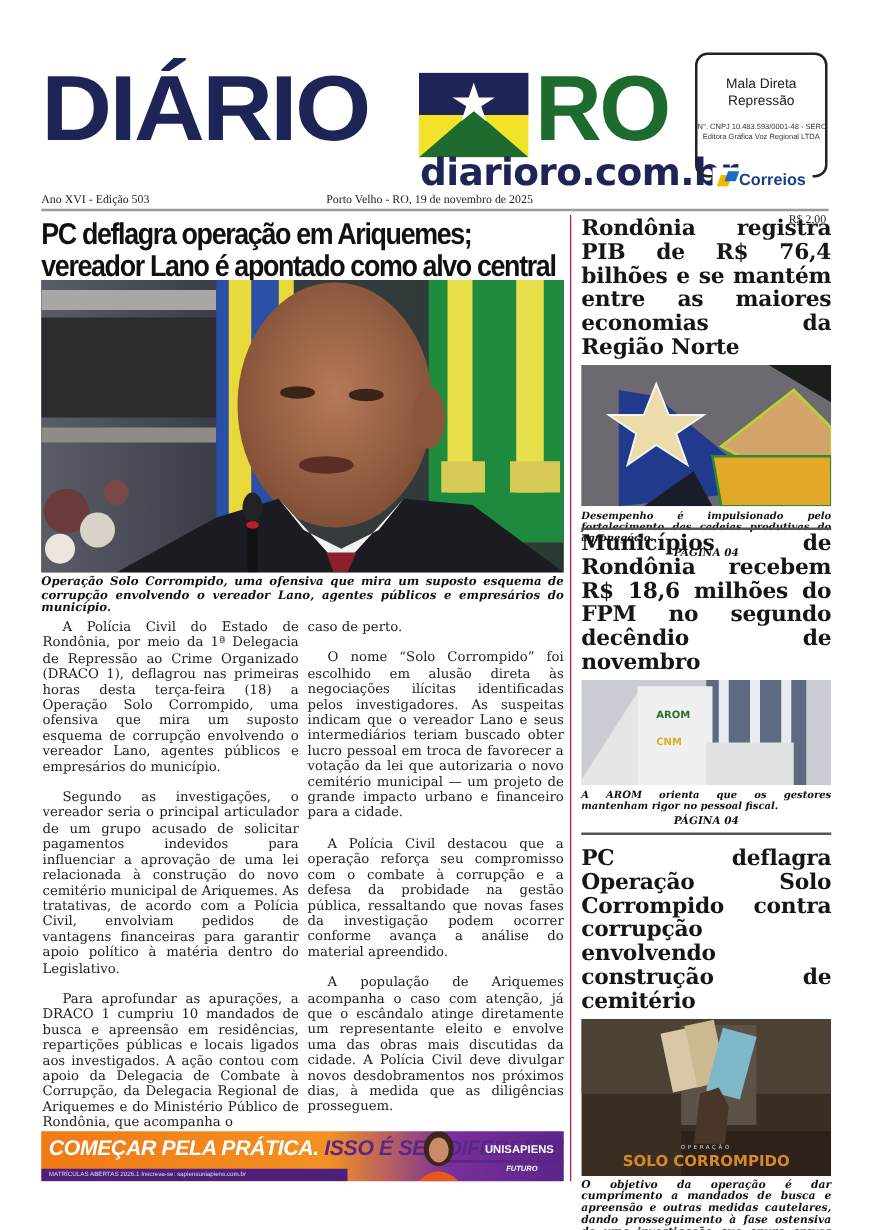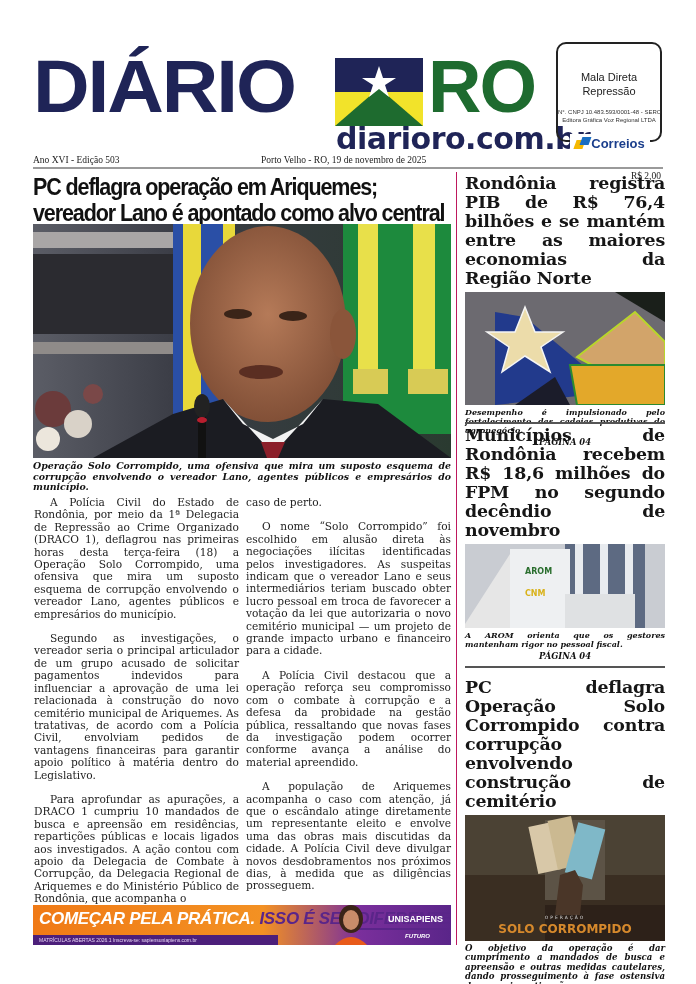--- a/index.html
+++ b/index.html
@@ -7,21 +7,21 @@
   body { position: relative; font-family: "DejaVu Serif", serif; color: #1a1a1a; }
 
   
   .masthead { position: absolute; left: 33px; top: 38px; width: 630px; height: 120px; }
   .logo-diario { position: absolute; left: 0; top: 12px; font-family: "Liberation Sans", sans-serif; font-weight: 900; font-size: 74px; letter-spacing: -2px; color: #1f2457; line-height: 1; transform: scaleX(1.06); transform-origin: left; }
   .logo-flag { position: absolute; left: 302px; top: 20px; width: 88px; height: 68px; overflow: hidden; }
   .logo-ro { position: absolute; left: 395px; top: 12px; font-family: "Liberation Sans", sans-serif; font-weight: 900; font-size: 74px; color: #1e6b2f; line-height: 1; letter-spacing: -2px; }
   .logo-url { position: absolute; left: 303px; top: 86px; font-family: "DejaVu Sans", sans-serif; font-weight: 900; font-size: 30px; color: #1f2457; line-height: 1; letter-spacing: -0.5px; }
 
   .mailbox { position: absolute; left: 556px; top: 42px; width: 106px; height: 100px; border: 2px solid #222; border-radius: 10px; text-align: center; font-family: "Liberation Sans", sans-serif; }
-  .mailbox .mb-title { margin-top: 26px; font-size: 11px; line-height: 14px; color: #222; }
+  .mailbox .mb-title { margin-top: 16px; font-size: 11px; line-height: 14px; color: #222; }
   .mailbox .mb-cnpj { margin-top: 10px; font-size: 6px; line-height: 8px; color: #333; white-space: nowrap; }
   .correios { position: absolute; left: 570px; top: 134px; width: 80px; height: 18px; background: #fff; display: flex; align-items: center; justify-content: center; gap: 0; font-family: "Liberation Sans", sans-serif; font-weight: bold; font-size: 13px; color: #1a3e8c; }
   .correios-icon { width: 16px; height: 12px; position: relative; }
   .correios-icon::before { content: ""; position: absolute; left: 0; top: 3px; width: 9px; height: 9px; background: #f5b800; transform: skewX(-20deg); }
   .correios-icon::after { content: ""; position: absolute; left: 6px; top: 0; width: 9px; height: 8px; background: #1a6ec3; transform: skewX(-20deg); }
 
   
   .edition-bar { position: absolute; left: 33px; top: 155px; width: 630px; height: 14px; font-size: 9.5px; font-family: "Liberation Serif", serif; color: #222; border-bottom: 2px solid #9a9a9a; }
   .edition-bar .ed-left { position: absolute; left: 0; top: 0; }
   .edition-bar .ed-mid { position: absolute; left: 228px; top: 0; }

